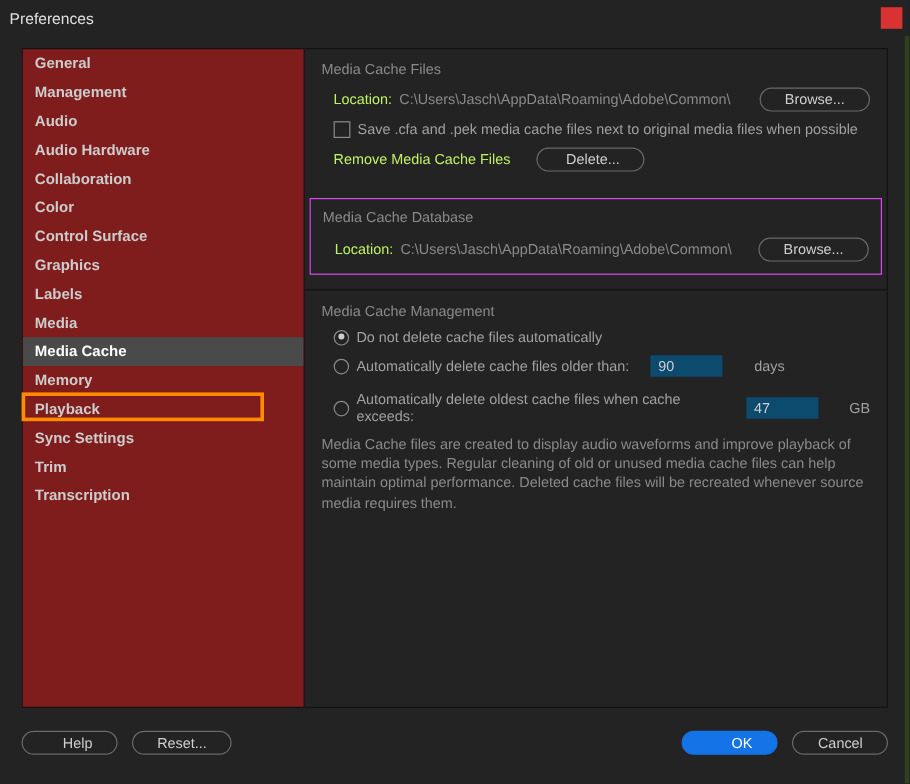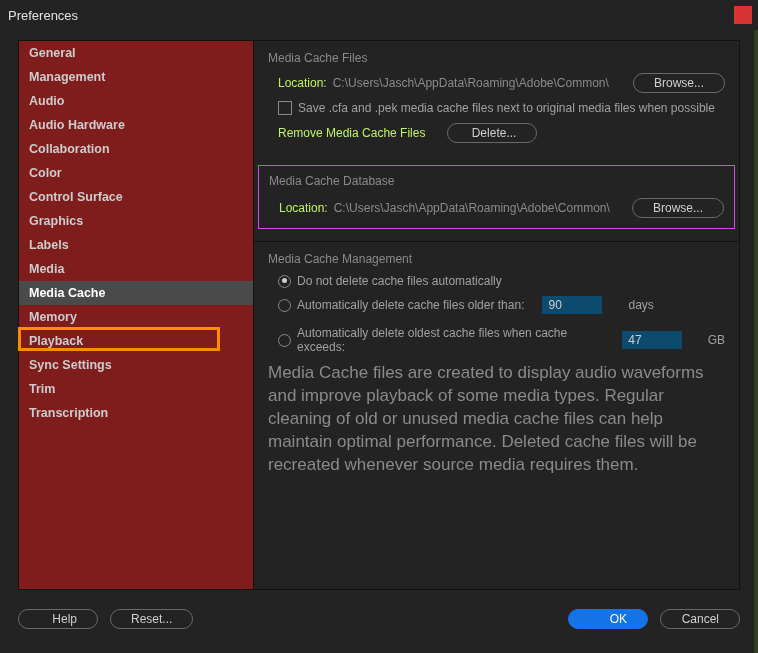--- a/index.html
+++ b/index.html
@@ -128,21 +128,21 @@
       background: #121212;
       margin: 12px -14px 10px -14px;
     }
     .dbsection {
       border: 1px solid #d946ef;
       padding: 8px 10px 10px 10px;
       margin: 0 -10px 6px -10px;
     }
     .info-text {
       color: #8a8a8a;
-      font-size: 17px;
+      font-size: 12px;
       line-height: 1.35;
       margin-top: 8px;
       max-width: 490px;
     }
     .footer {
       position: absolute;
       left: 18px; right: 18px; bottom: 24px;
       display: flex;
       align-items: center;
     }

